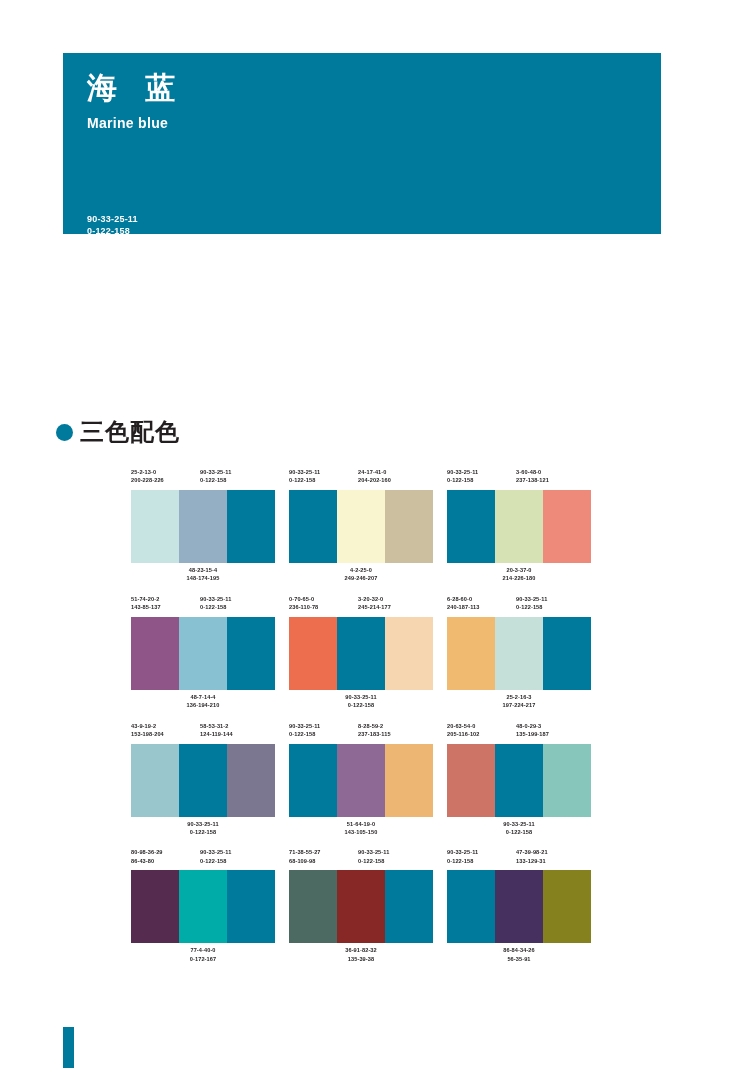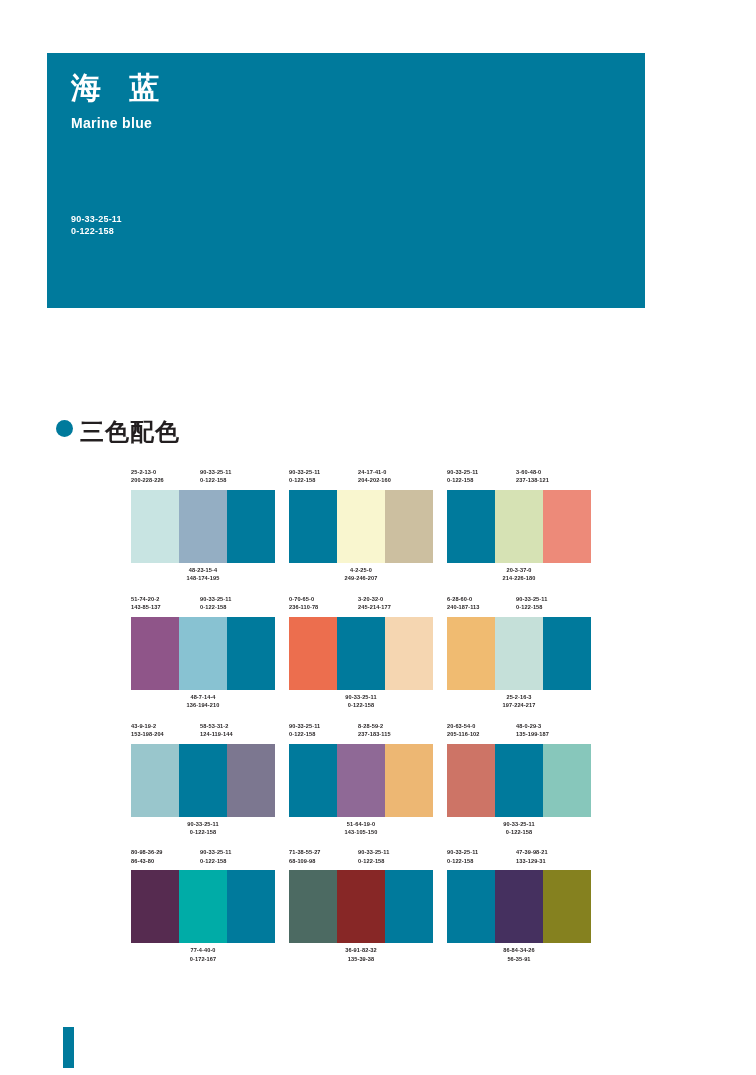--- a/index.html
+++ b/index.html
@@ -11,24 +11,24 @@
     width: 756px;
     height: 1075px;
     position: relative;
     font-family: "Liberation Sans", sans-serif;
     overflow: hidden;
   }
 
   
   .hero {
     position: absolute;
-    left: 47px;
+    left: 63px;
     top: 53px;
     width: 598px;
-    height: 255px;
+    height: 181px;
     background: #007a9c;
   }
   .hero-cn {
     position: absolute;
     left: 24px;
     top: 18px;
     color: #ffffff;
     font-size: 30px;
     font-weight: bold;
     letter-spacing: 10px;
@@ -53,21 +53,21 @@
     line-height: 12px;
     letter-spacing: 0.2px;
   }
 
   
   .section-head {
     position: absolute;
     left: 56px;
     top: 420px;
     display: flex;
-    align-items: flex-start;
+    align-items: center;
   }
   .section-dot {
     width: 17px;
     height: 17px;
     border-radius: 50%;
     background: #007a9c;
     display: inline-block;
     margin-right: 7px;
   }
   .section-title {

